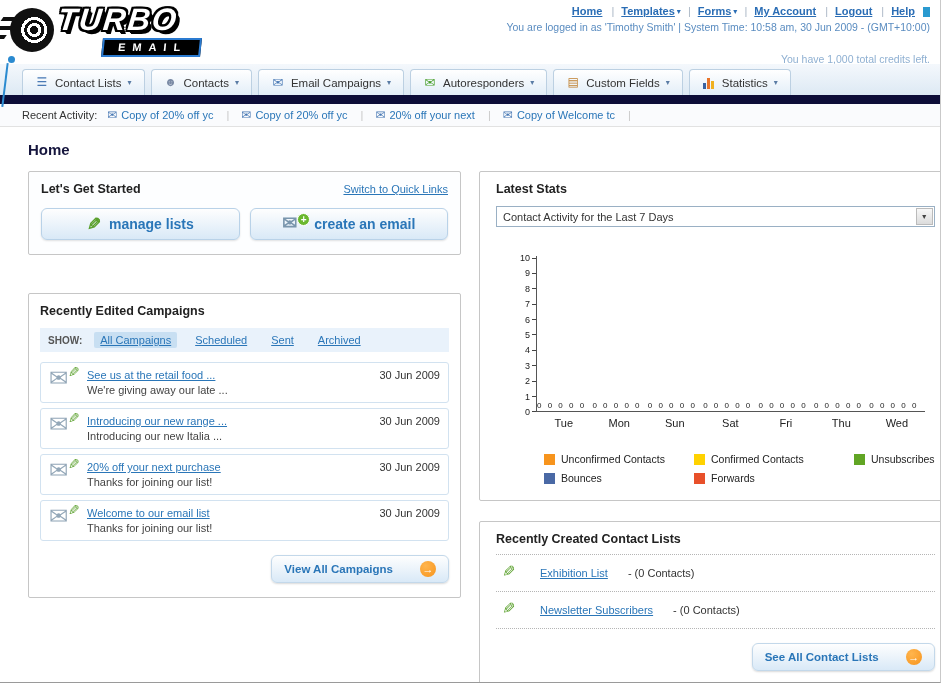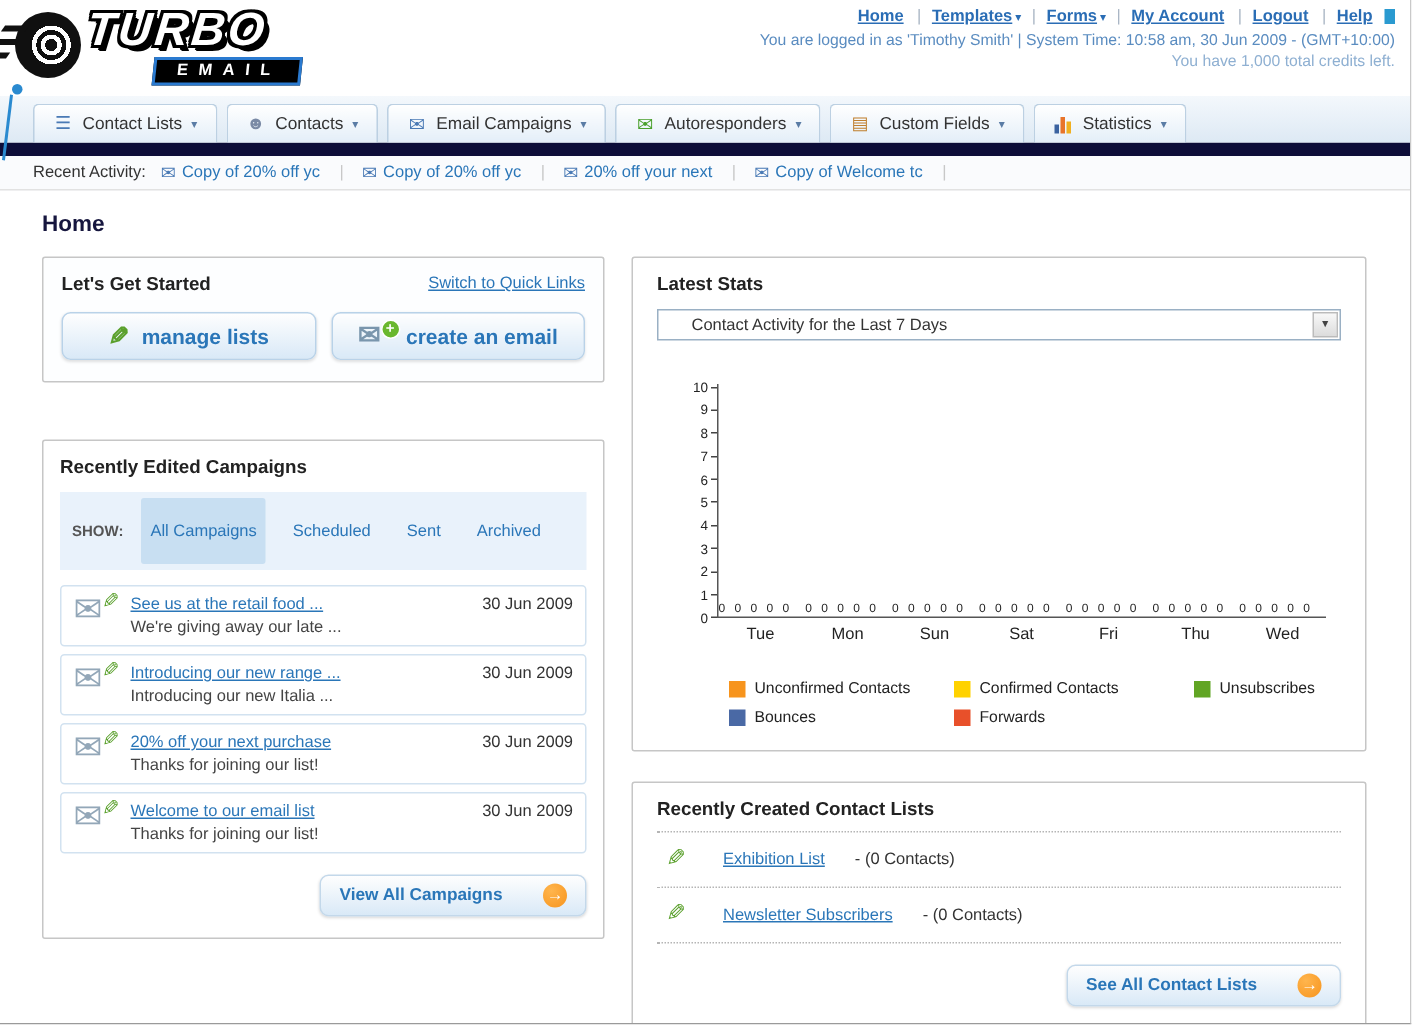--- a/index.html
+++ b/index.html
@@ -24,21 +24,21 @@
   .tail-line { position:absolute; left:4px; top:63px; width:2px; height:44px; background:#2a8ad0; transform:rotate(7deg); }
 
   .header-right { position:absolute; right:10px; top:5px; text-align:right; }
   .top-nav { display:inline-flex; align-items:center; font-size:11px; }
   .top-nav-item { display:inline-flex; align-items:center; }
   .top-nav-item + .top-nav-item::before { content:"|"; color:#aab6c5; margin:0 7px; }
   .top-link { color:#2a6db5; text-decoration:underline; font-weight:bold; cursor:pointer; }
   .top-caret { color:#2a6db5; font-size:8px; margin-left:2px; }
   .edge-dot { display:inline-block; width:7px; height:10px; background:#2a9ad0; margin-left:6px; vertical-align:middle; }
   .login-line { color:#5a8cc0; margin-top:4px; font-size:10.5px; }
-  .credits-line { color:#8fb0d2; margin-top:2px; font-size:10.5px; }
+  .credits-line { color:#8fb0d2; margin-top:20px; font-size:10.5px; }
 
   
   .tabbar { position:relative; height:31px; background:linear-gradient(#f4f8fc,#dde9f4);
             display:flex; align-items:flex-end; padding-left:22px; gap:6px; }
   .tab { display:inline-flex; align-items:center; gap:6px; height:26px; padding:0 12px;
          border:1px solid #bcd0e2; border-bottom:none; border-radius:4px 4px 0 0;
          background:linear-gradient(#ffffff,#e3eef8); cursor:pointer; }
   .tab-label { font-weight:normal; font-size:11.5px; color:#333; }
   .tab-caret { color:#5a7ca5; font-size:8px; }
   .tab-icon { width:14px; height:13px; display:inline-flex; align-items:flex-end; justify-content:center; font-size:12px; line-height:13px; }
@@ -59,21 +59,21 @@
   .activity-label { color:#333; margin-right:10px; }
   .ra-item { display:inline-flex; align-items:center; gap:4px; }
   .ra-item::after { content:"|"; color:#c8c8c8; margin:0 9px; }
   .envelope-icon::before { content:"✉"; color:#4a7ab5; font-size:12px; }
   .ra-text { color:#2a76b8; cursor:pointer; }
 
   
   .content { padding:14px 29px 0 28px; }
   .page-title { font-size:15px; font-weight:bold; color:#16163e; margin-bottom:13px; }
   .columns { display:flex; gap:18px; align-items:flex-start; }
-  .col-left { width:375px; flex:none; }
+  .col-left { width:433px; flex:none; }
   .col-right { flex:1; }
   .panel { border:1px solid #c6c6c6; background:#fff; border-radius:2px; }
   .panel-title { font-size:12.5px; font-weight:bold; color:#222; }
 
   
   .get-started { padding:10px 12px 14px; margin-bottom:38px; background:#fdfeff; }
   .gs-head { display:flex; justify-content:space-between; align-items:center; margin-bottom:12px; }
   .link { color:#2a76b8; text-decoration:underline; cursor:pointer; }
   .gs-buttons { display:flex; gap:10px; }
   .big-btn { flex:1; display:inline-flex; align-items:center; justify-content:center; gap:8px; height:32px;
@@ -82,21 +82,21 @@
   .pencil-icon::before { content:"✎"; color:#5aa02c; font-size:17px; display:inline-block; transform:scaleX(-1); }
   .mail-plus-icon { position:relative; width:24px; height:18px; }
   .mail-plus-icon::before { content:"✉"; color:#7a96ad; font-size:18px; position:absolute; left:0; top:-3px; }
   .mail-plus-icon::after { content:"+"; position:absolute; right:-4px; top:-2px; width:11px; height:11px; border-radius:50%;
                            background:#6ab82e; color:#fff; font-size:10px; line-height:11px; text-align:center; border:1px solid #fff; }
 
   
   .campaigns { padding:10px 11px 14px; }
   .camp-filters { display:flex; align-items:center; gap:12px; background:#e9f2fb; padding:4px 8px; margin:10px 0 10px; }
   .show-label { font-size:10px; font-weight:bold; color:#555; }
-  .filter { color:#2a76b8; cursor:pointer; padding:16px 6px; }
+  .filter { color:#2a76b8; cursor:pointer; padding:2px 6px;text-decoration:underline; }
   .filter.selected { background:#c8dff2; border-radius:2px; }
   .camp-item { display:flex; align-items:flex-start; gap:8px; border:1px solid #d2e2f0; border-radius:3px;
                background:#fff; padding:6px 8px; margin-bottom:5px; min-height:40px; }
   .mail-pencil-icon { position:relative; width:30px; height:26px; flex:none; }
   .mail-pencil-icon::before { content:"✉"; font-size:23px; color:#93a7b8; position:absolute; left:0; top:-4px; }
   .mail-pencil-icon::after { content:"✎"; font-size:14px; color:#5aa02c; position:absolute; right:-1px; top:-5px; transform:scaleX(-1); }
   .camp-text { flex:1; }
   .camp-title { color:#2a76b8; text-decoration:underline; cursor:pointer; margin-bottom:3px; }
   .camp-sub { color:#444; }
   .camp-date { color:#333; white-space:nowrap; }
@@ -104,21 +104,21 @@
   .small-btn { display:inline-flex; align-items:center; gap:27px; padding:5px 12px;
                border:1px solid #c3d8ea; border-radius:6px; background:linear-gradient(#fefefe,#d9e9f7);
                color:#2a76b8; font-weight:bold; font-size:11.5px; cursor:pointer; box-shadow:0 1px 2px rgba(0,0,0,.15); }
   .arrow-circle { width:16px; height:16px; border-radius:50%; background:radial-gradient(circle at 35% 30%, #ffb54d, #f7941d);
                   color:#fff; font-weight:bold; font-size:11px; display:inline-flex; align-items:center; justify-content:center; }
   .arrow-circle::before { content:"→"; }
 
   
   .stats { padding:10px 16px 16px; margin-bottom:20px; }
   .select { margin-top:10px; height:21px; border:1px solid #9ab0c4; background:#fff; display:flex;
-            align-items:center; justify-content:space-between; padding-left:22px; cursor:pointer; }
+            align-items:center; justify-content:space-between; padding-left:6px; cursor:pointer; }
   .select-caret { width:17px; height:17px; margin-right:1px; background:linear-gradient(#f8f8f8,#dcdcdc);
                   border:1px solid #bbb; font-size:7px; color:#444; display:flex; align-items:center; justify-content:center; }
   .chart { display:flex; margin:26px 10px 0 24px; }
   .y-axis { display:flex; flex-direction:column; justify-content:space-between; height:160px; margin-top:2px; }
   .ytick { display:flex; align-items:center; justify-content:flex-end; gap:2px; font-size:9px; color:#222; height:6px; }
   .ytick i { display:inline-block; width:4px; height:1px; background:#444; }
   .plot-wrap { flex:1; }
   .plot { position:relative; height:156px; margin-top:3px; border-left:1px solid #555; border-bottom:1px solid #555; }
   .vgroups { position:absolute; left:0; right:0; bottom:1px; display:flex; }
   .vgroup { flex:1; text-align:left; font-size:8px; color:#222; white-space:nowrap; word-spacing:4px; }

